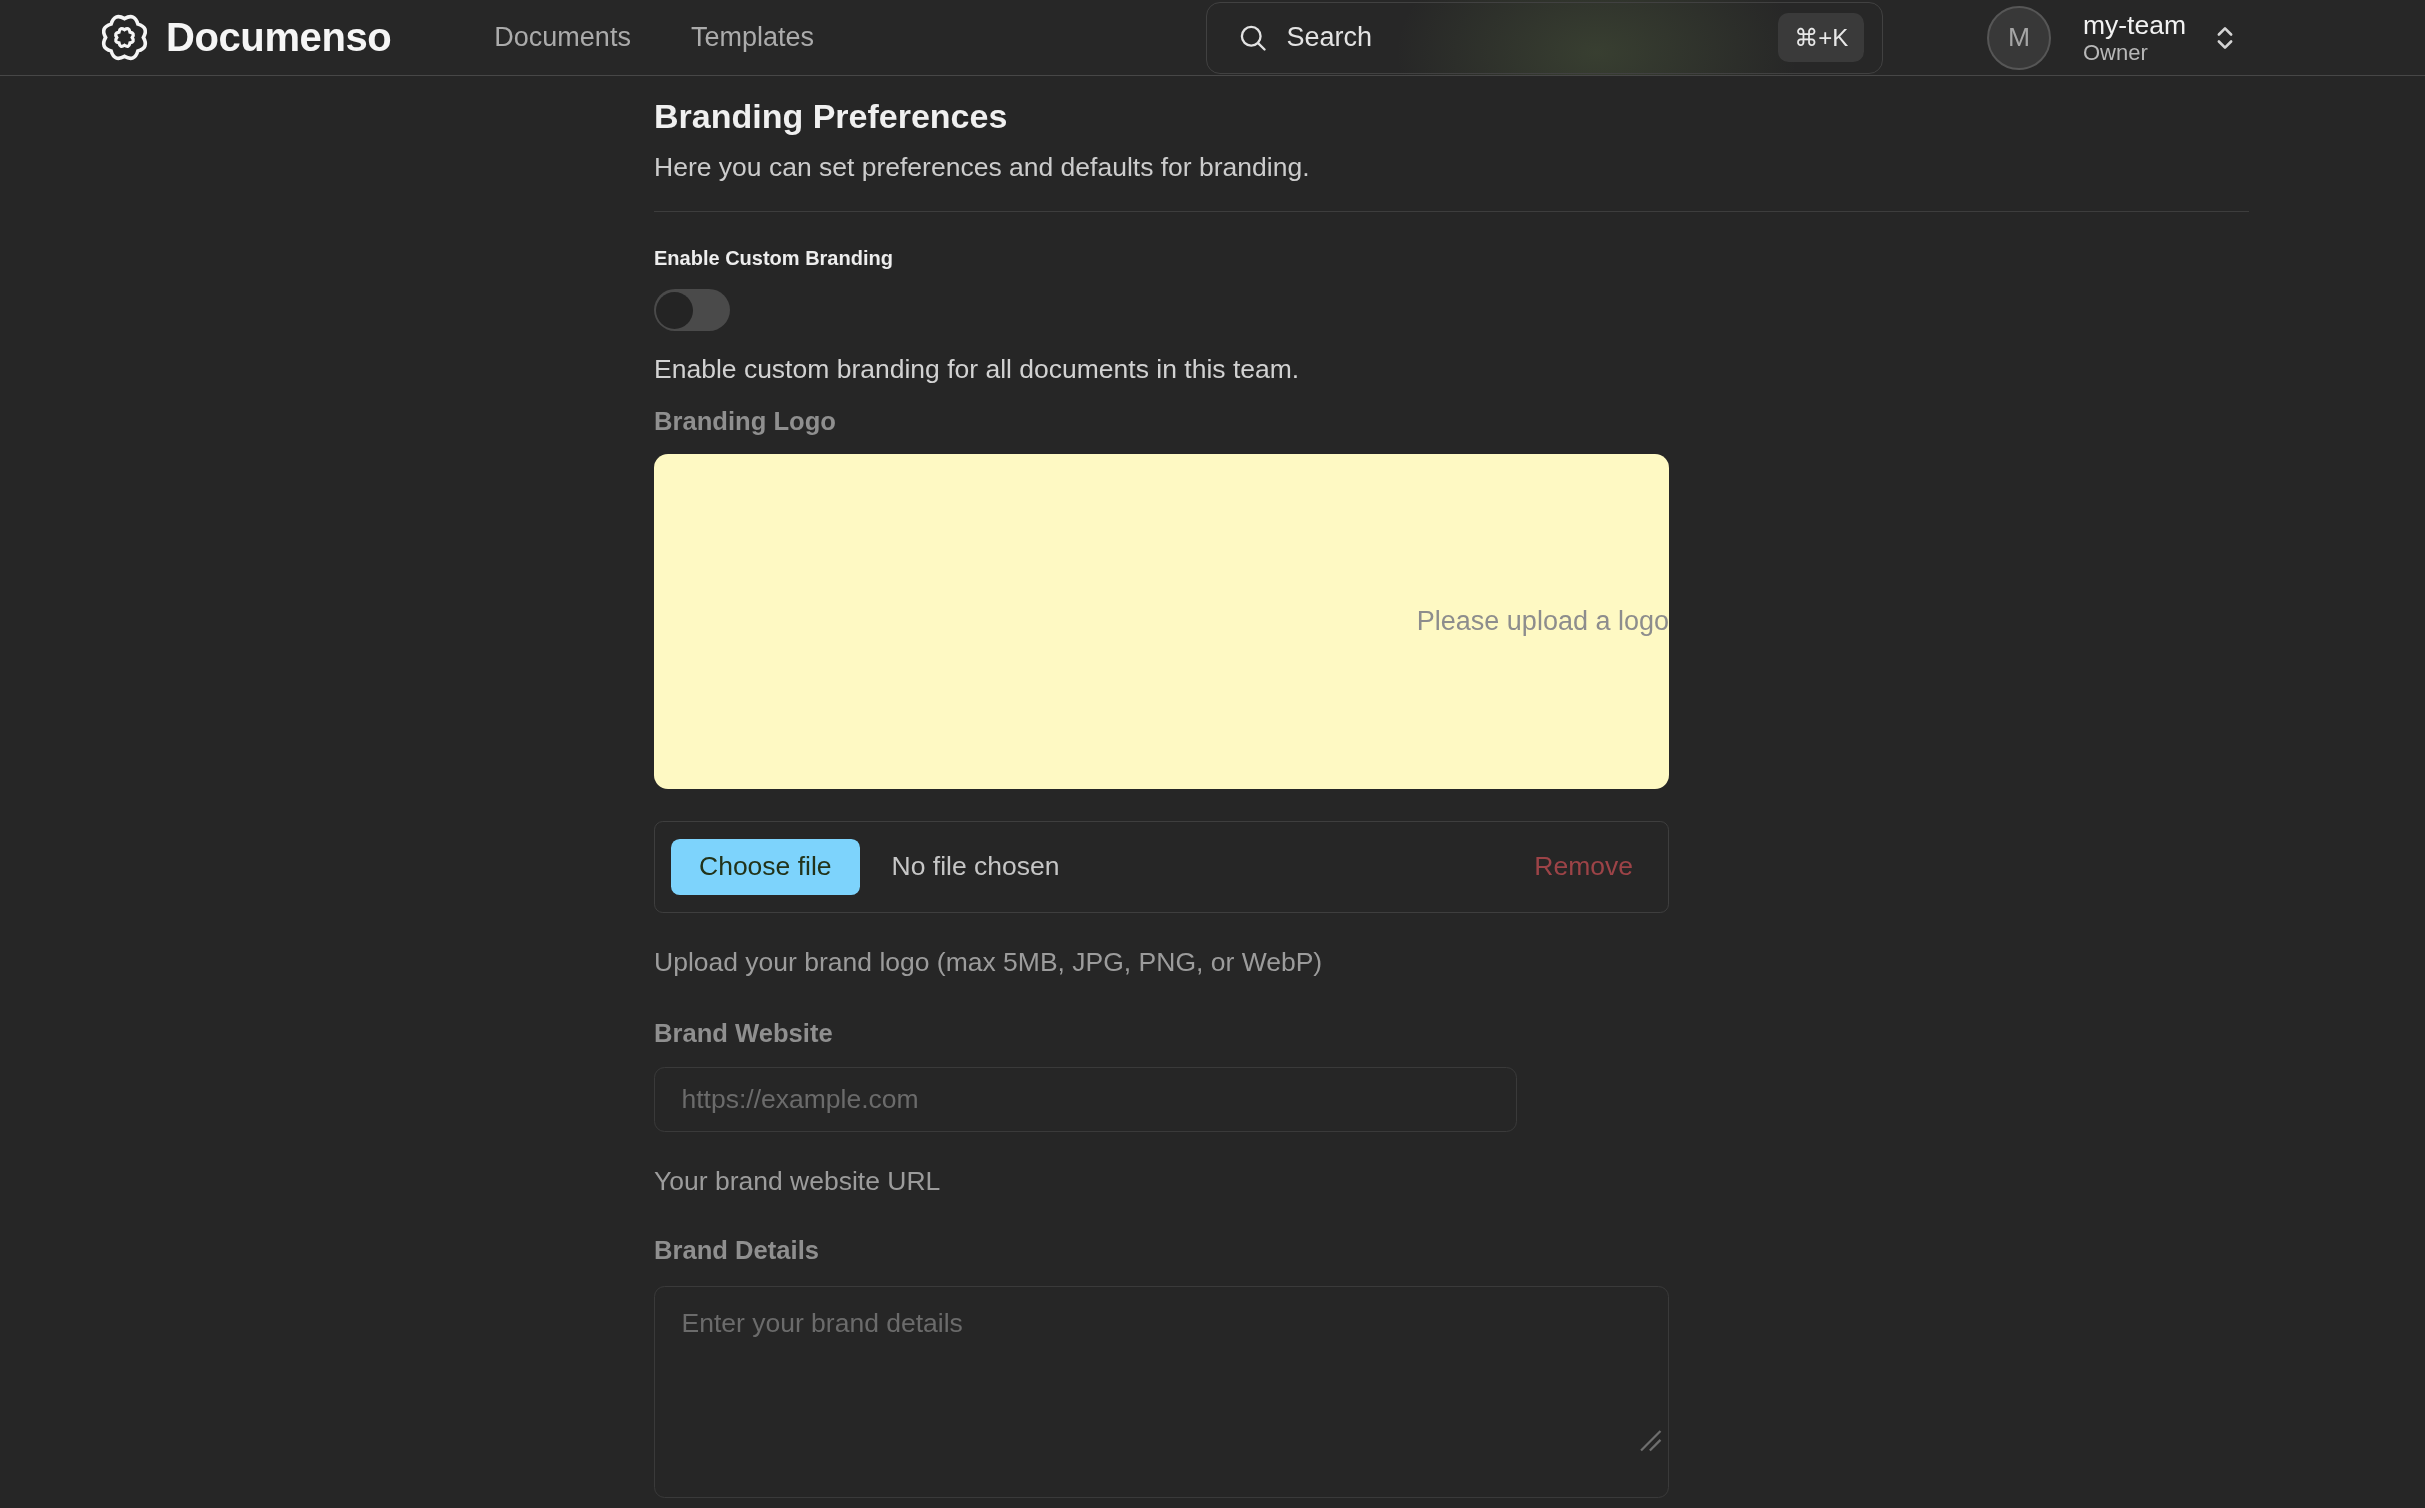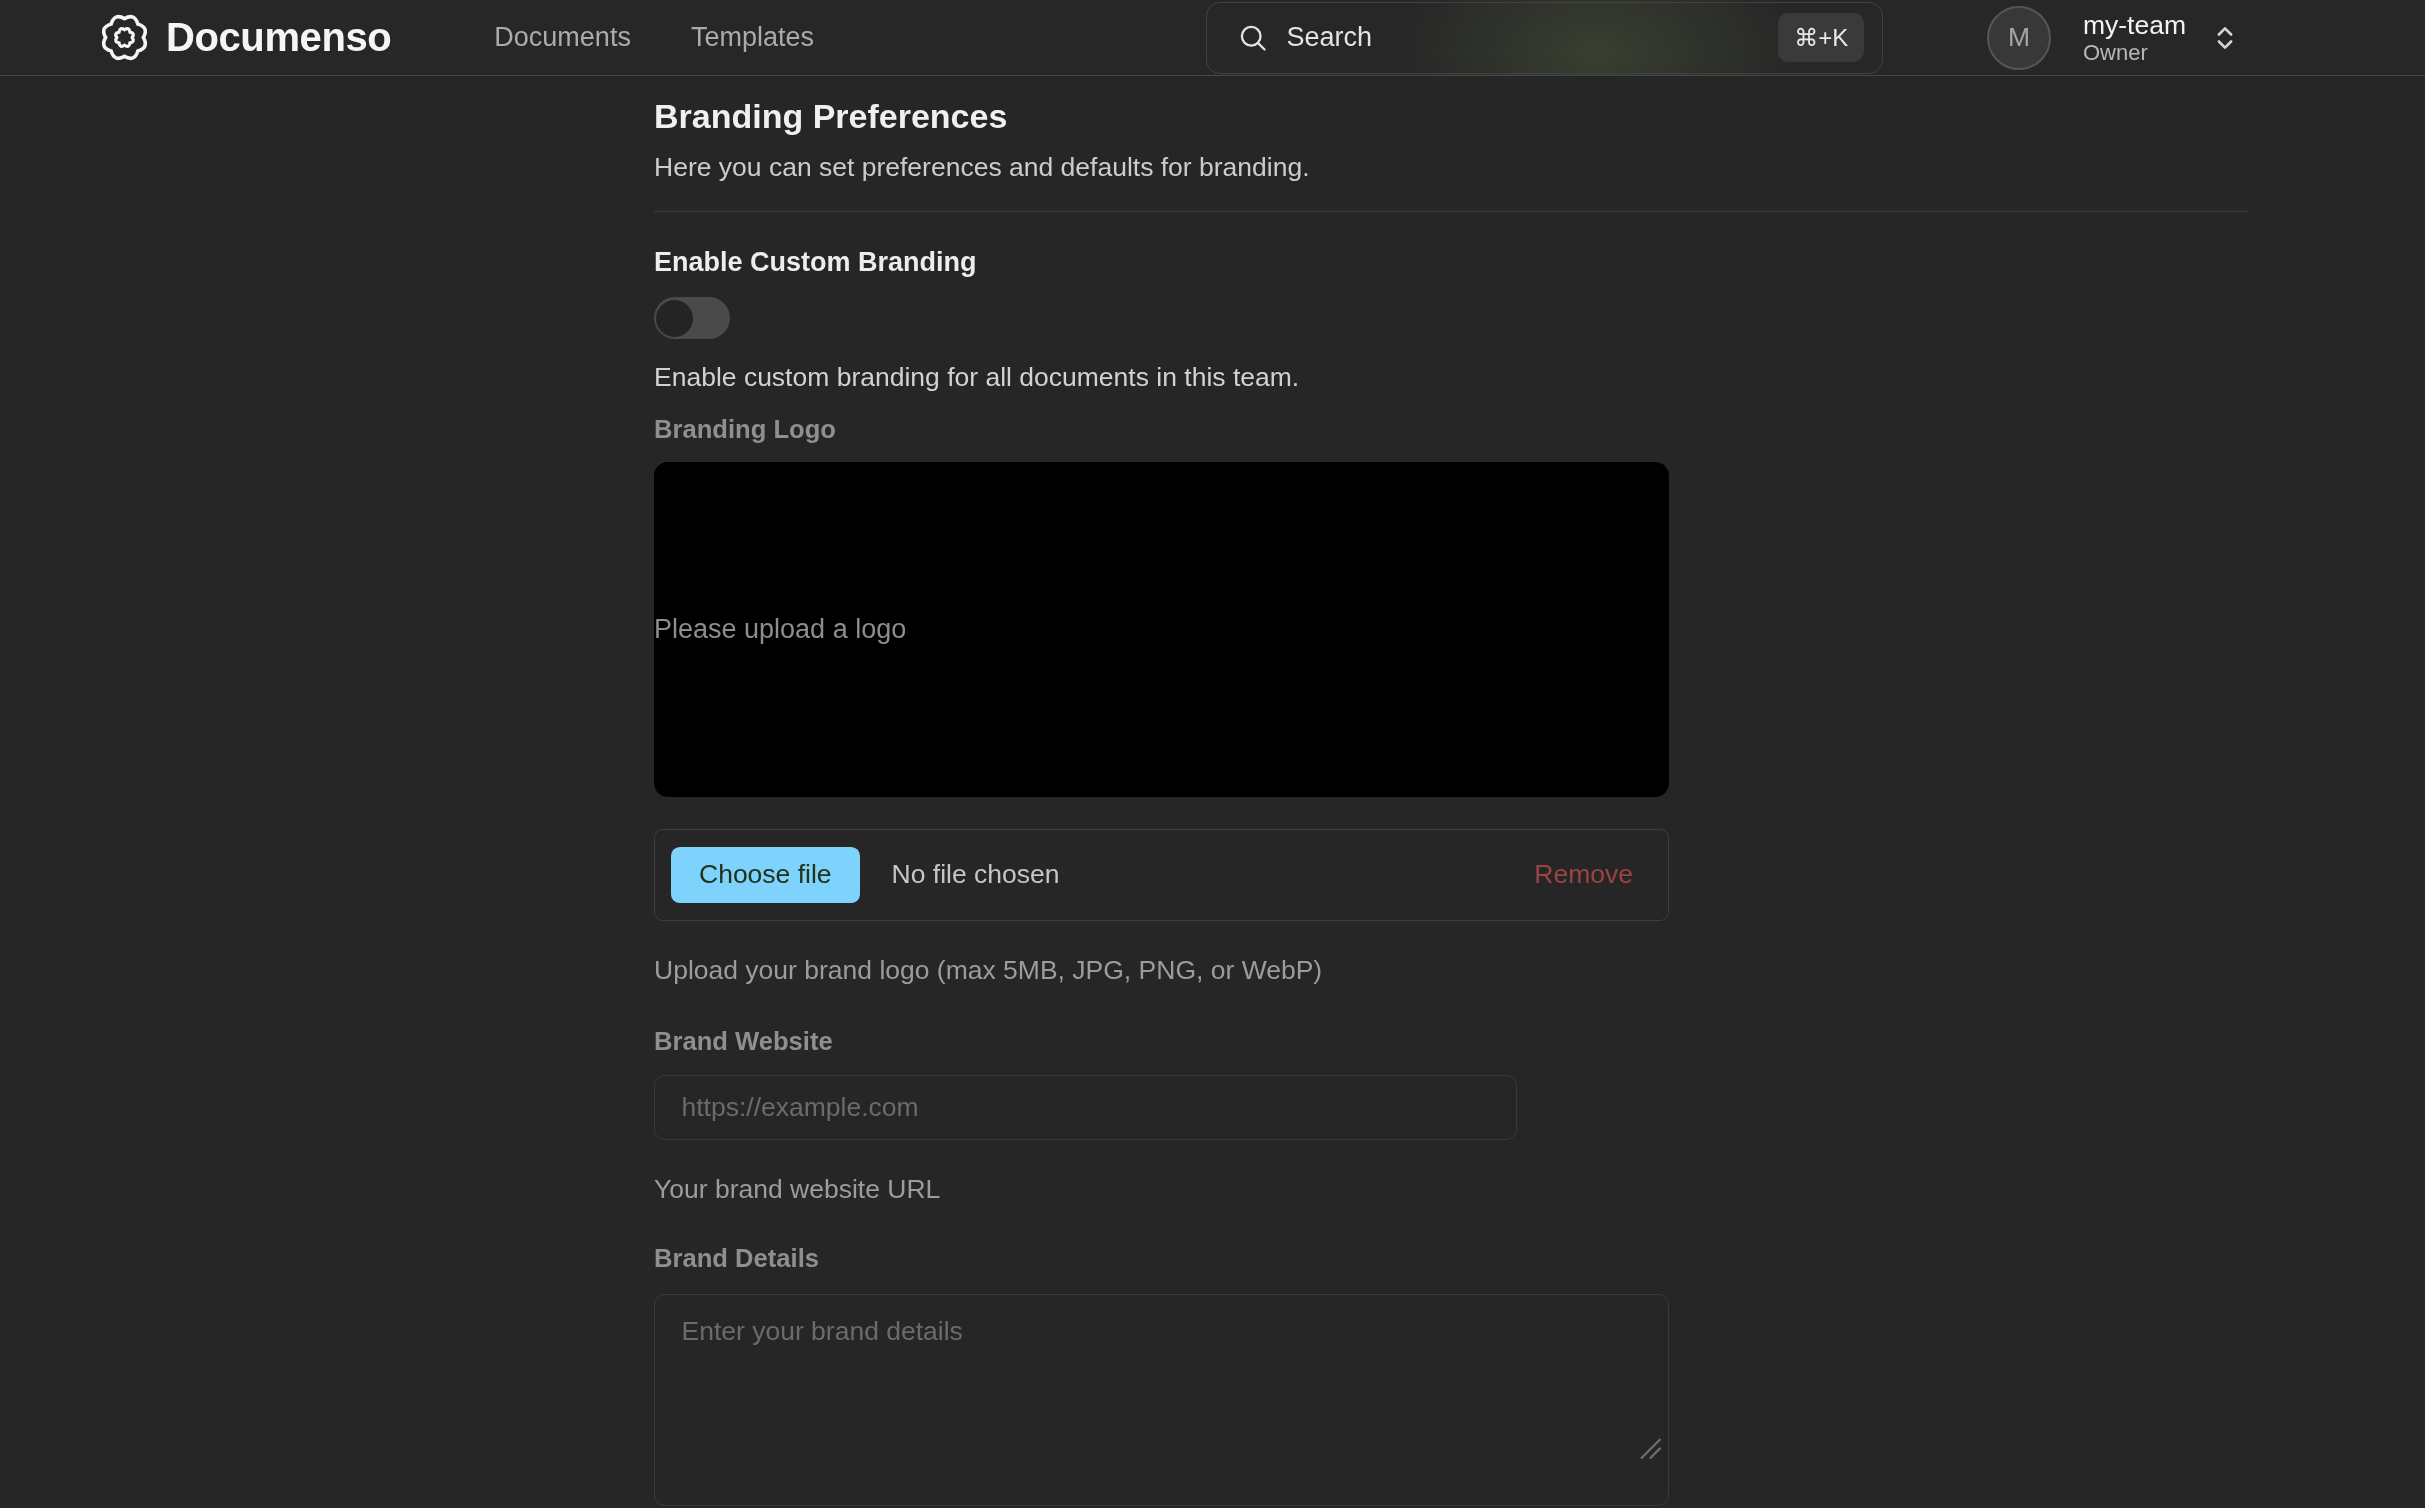--- a/index.html
+++ b/index.html
@@ -138,21 +138,21 @@
     font-size: 26.5px;
     color: #cccccc;
   }
   .divider {
     border: none;
     border-top: 1.8px solid #3d3d3d;
     margin-top: 28px;
   }
   .field-label-strong {
     margin-top: 35px;
-    font-size: 27px;
+    font-size: 20px;
     font-weight: 600;
     color: #ededed;
   }
   .toggle {
     margin-top: 19.4px;
     width: 76px;
     height: 42px;
     border-radius: 21px;
     background: #4a4a4a;
     position: relative;
@@ -175,25 +175,25 @@
     font-weight: 600;
     color: #8f8f8f;
   }
   .ml-logo    { margin-top: 22px; }
   .ml-website { margin-top: 41px; }
   .ml-details { margin-top: 39px; }
   .upload-box {
     margin-top: 17.6px;
     width: 1015px;
     height: 335px;
-    background: #000000;
+    background: #fef9c3;
     border-radius: 14px;
     display: flex;
     align-items: center;
-    justify-content: flex-start;
+    justify-content: flex-end;
     cursor: pointer;
   }
   .upload-box span { font-size: 27px; color: #8d8d8d; }
   .file-row {
     margin-top: 32px;
     width: 1015px;
     height: 92px;
     border: 1.8px solid #3e3e3e;
     border-radius: 8.8px;
     display: flex;

